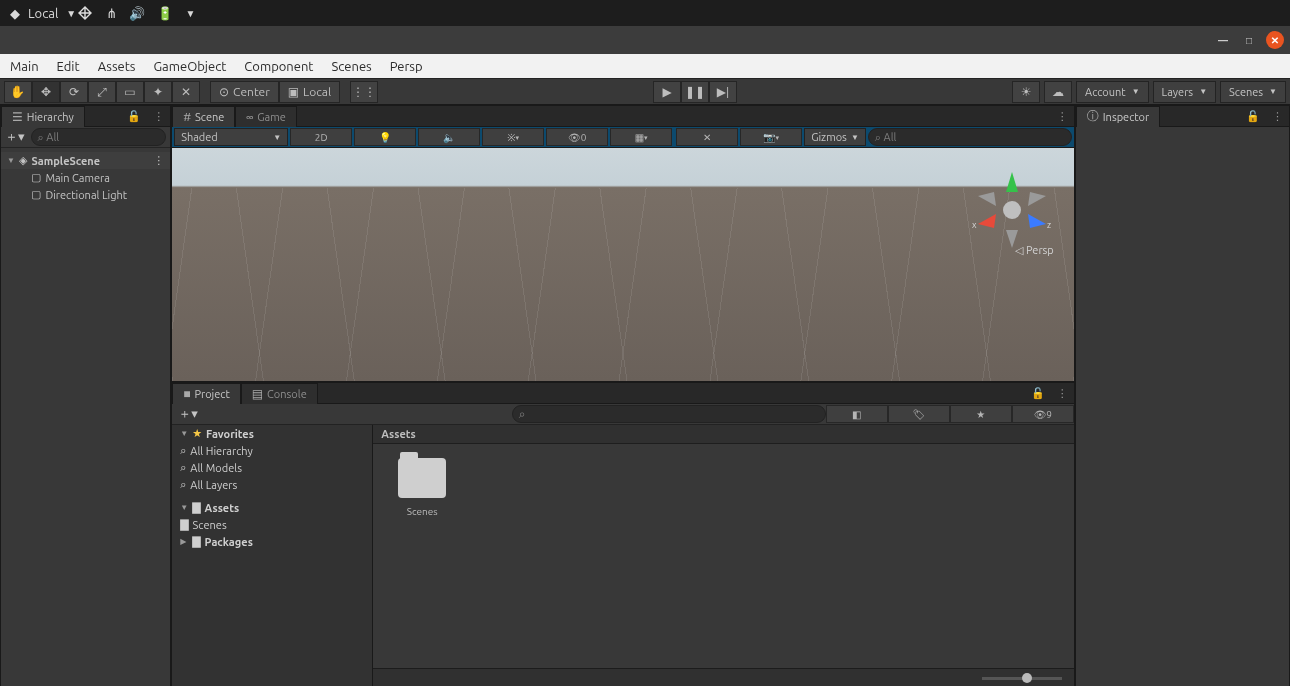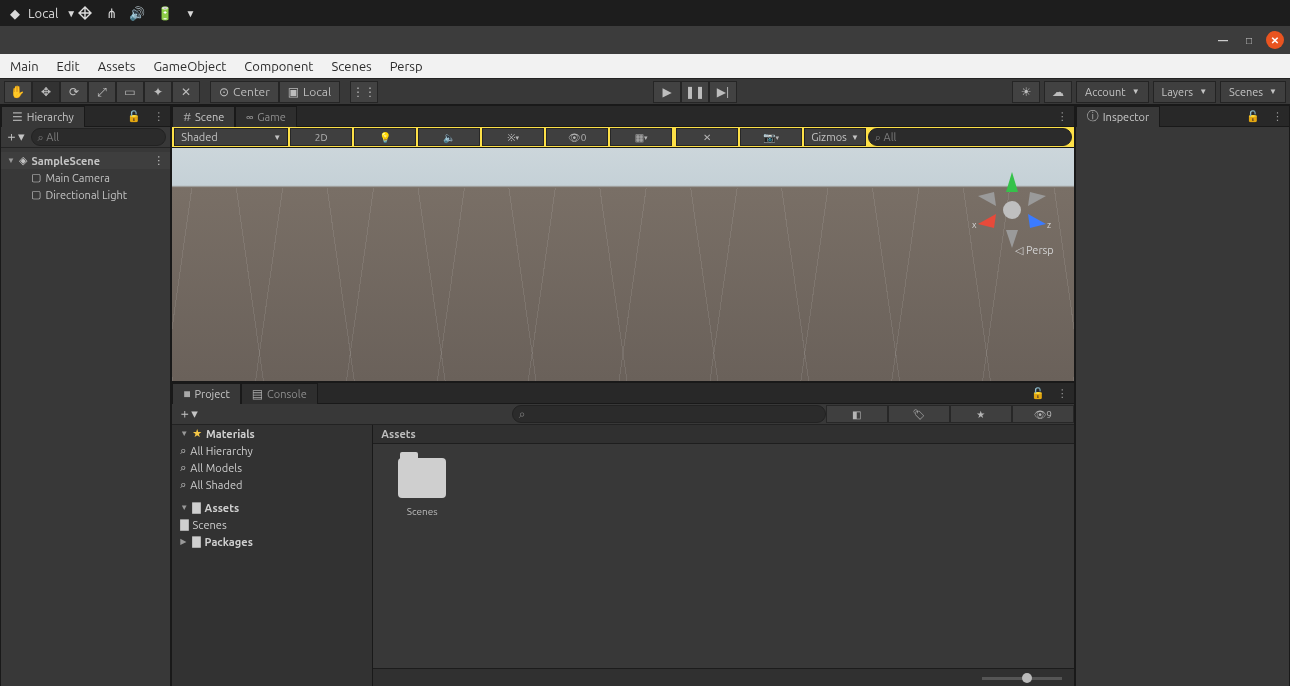--- a/index.html
+++ b/index.html
@@ -56,21 +56,21 @@
 .assets{flex:1;display:flex;align-content:flex-start;padding:14px;gap:18px}
 .assetitem{width:70px;display:flex;flex-direction:column;align-items:center;gap:8px;cursor:pointer}
 .foldericon{width:48px;height:40px;background:#cfcfcf;border-radius:4px;position:relative}
 .foldericon::before{content:"";position:absolute;top:-6px;left:2px;width:18px;height:8px;background:#cfcfcf;border-radius:2px 2px 0 0}
 .assetitem span{font-size:10px;color:#b9b9b9}
 .slider{height:18px;background:#303030;border-top:1px solid #1c1c1c;display:flex;align-items:center;justify-content:flex-end;padding:0 12px}
 .slider .track{width:80px;height:3px;background:#555;position:relative}
 .slider .knob{position:absolute;top:-4px;right:30px;width:10px;height:10px;border-radius:50%;background:#bbb}
 .ico{font-size:12px;color:#a9a9a9}
 svg{display:block}
-.stoolbar{height:20px;background:#fde047;display:flex;align-items:center;gap:2px;padding:0 2px;border-bottom:1px solid #191919;font-size:11px}
+.stoolbar{height:20px;background:#0c4a6e;display:flex;align-items:center;gap:2px;padding:0 2px;border-bottom:1px solid #191919;font-size:11px}
 .sdd{background:#3f3f3f;border:1px solid #222;height:16px;display:flex;align-items:center;padding:0 6px;gap:4px;cursor:pointer}
 .sbtn{min-width:20px;height:16px;display:flex;align-items:center;justify-content:center;border:1px solid #272727;background:#3f3f3f;cursor:pointer;padding:0 20px;font-size:10px;color:#b5b5b5}
 </style>
 </head>
 <body>
 
 <div class="topbar">
   <div class="left">
     <span>◆</span>
     <span>Local</span>
@@ -268,33 +268,33 @@
         <span class="sbtn">◧</span>
         <span class="sbtn">🏷</span>
         <span class="sbtn">★</span>
         <span class="sbtn">👁<span>9</span></span>
       </div>
       <div class="projbody">
         <div class="projtree">
           <div class="row">
               <span class="caret">▼</span>
               <span class="fav">★</span>
-              <b>Materials</b>
+              <b>Favorites</b>
             </div>
           <div class="row ind1">
               <span>⌕</span>
               <span>All Hierarchy</span>
             </div>
           <div class="row ind1">
               <span>⌕</span>
               <span>All Models</span>
             </div>
           <div class="row ind1">
               <span>⌕</span>
-              <span>All Shaded</span>
+              <span>All Layers</span>
             </div>
           <div class="row" style="margin-top:6px">
               <span class="caret">▼</span>
               <span>▇</span>
               <b>Assets</b>
             </div>
           <div class="row ind1">
               <span>▇</span>
               <span>Scenes</span>
             </div>

